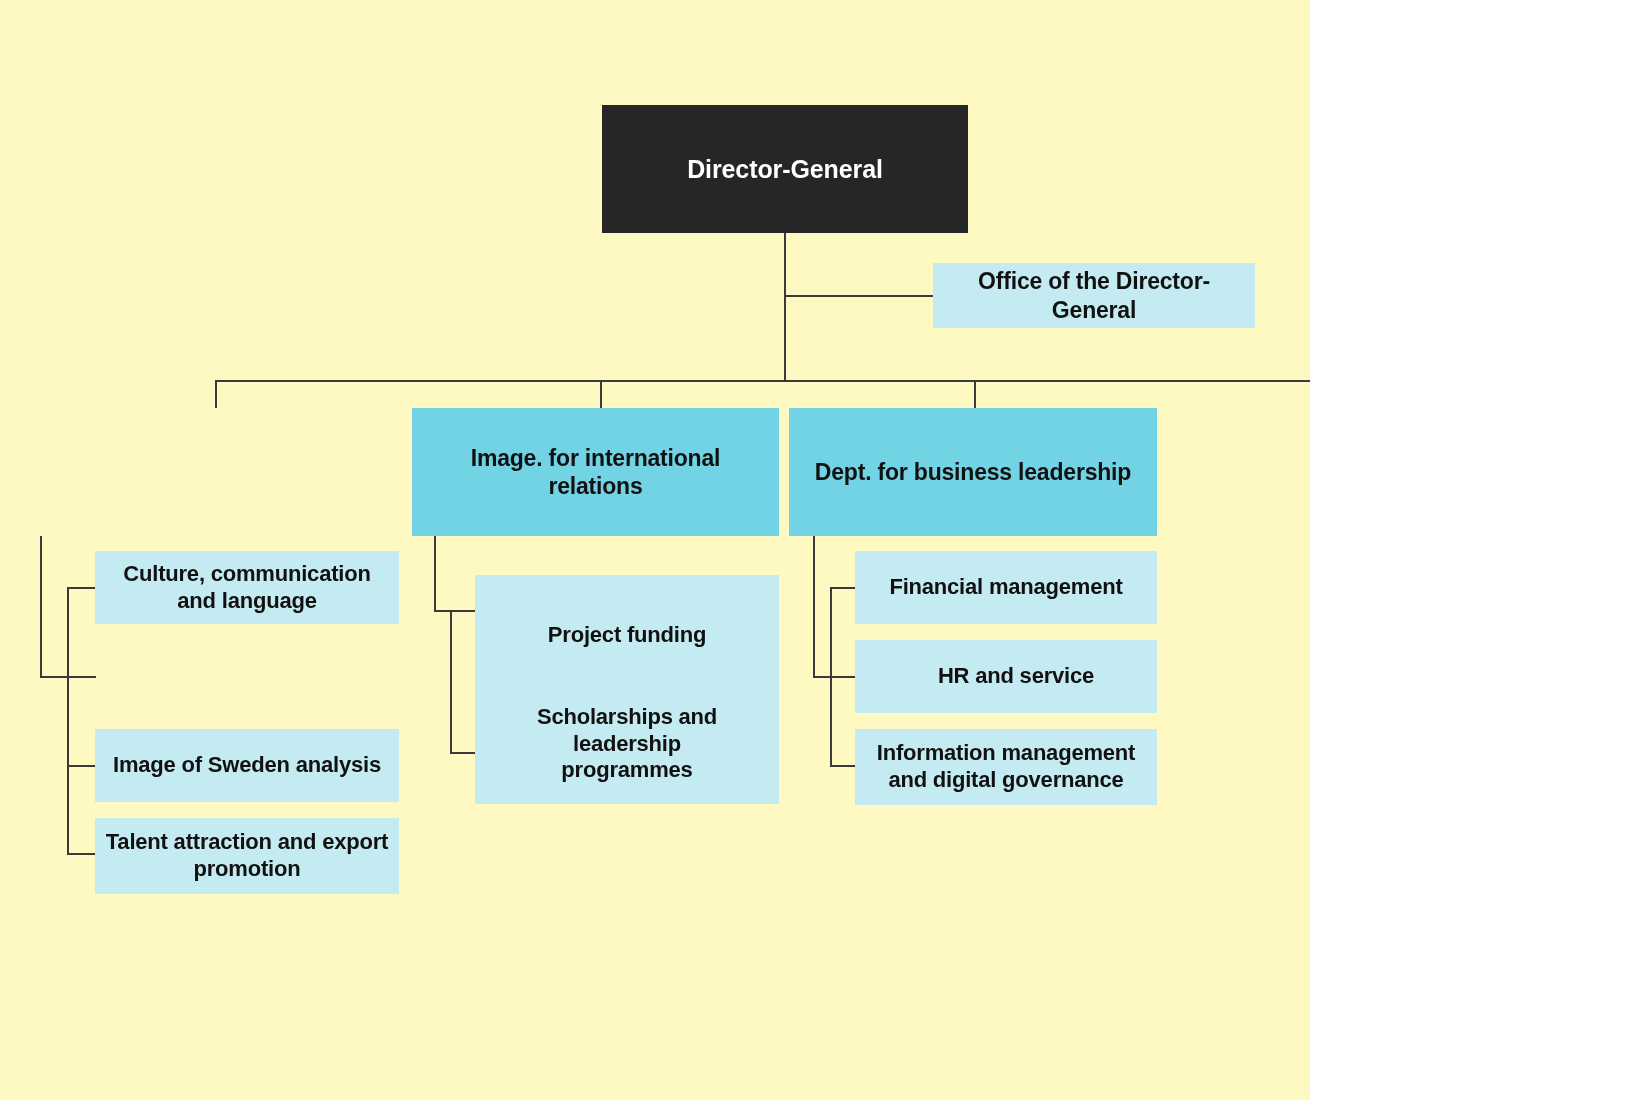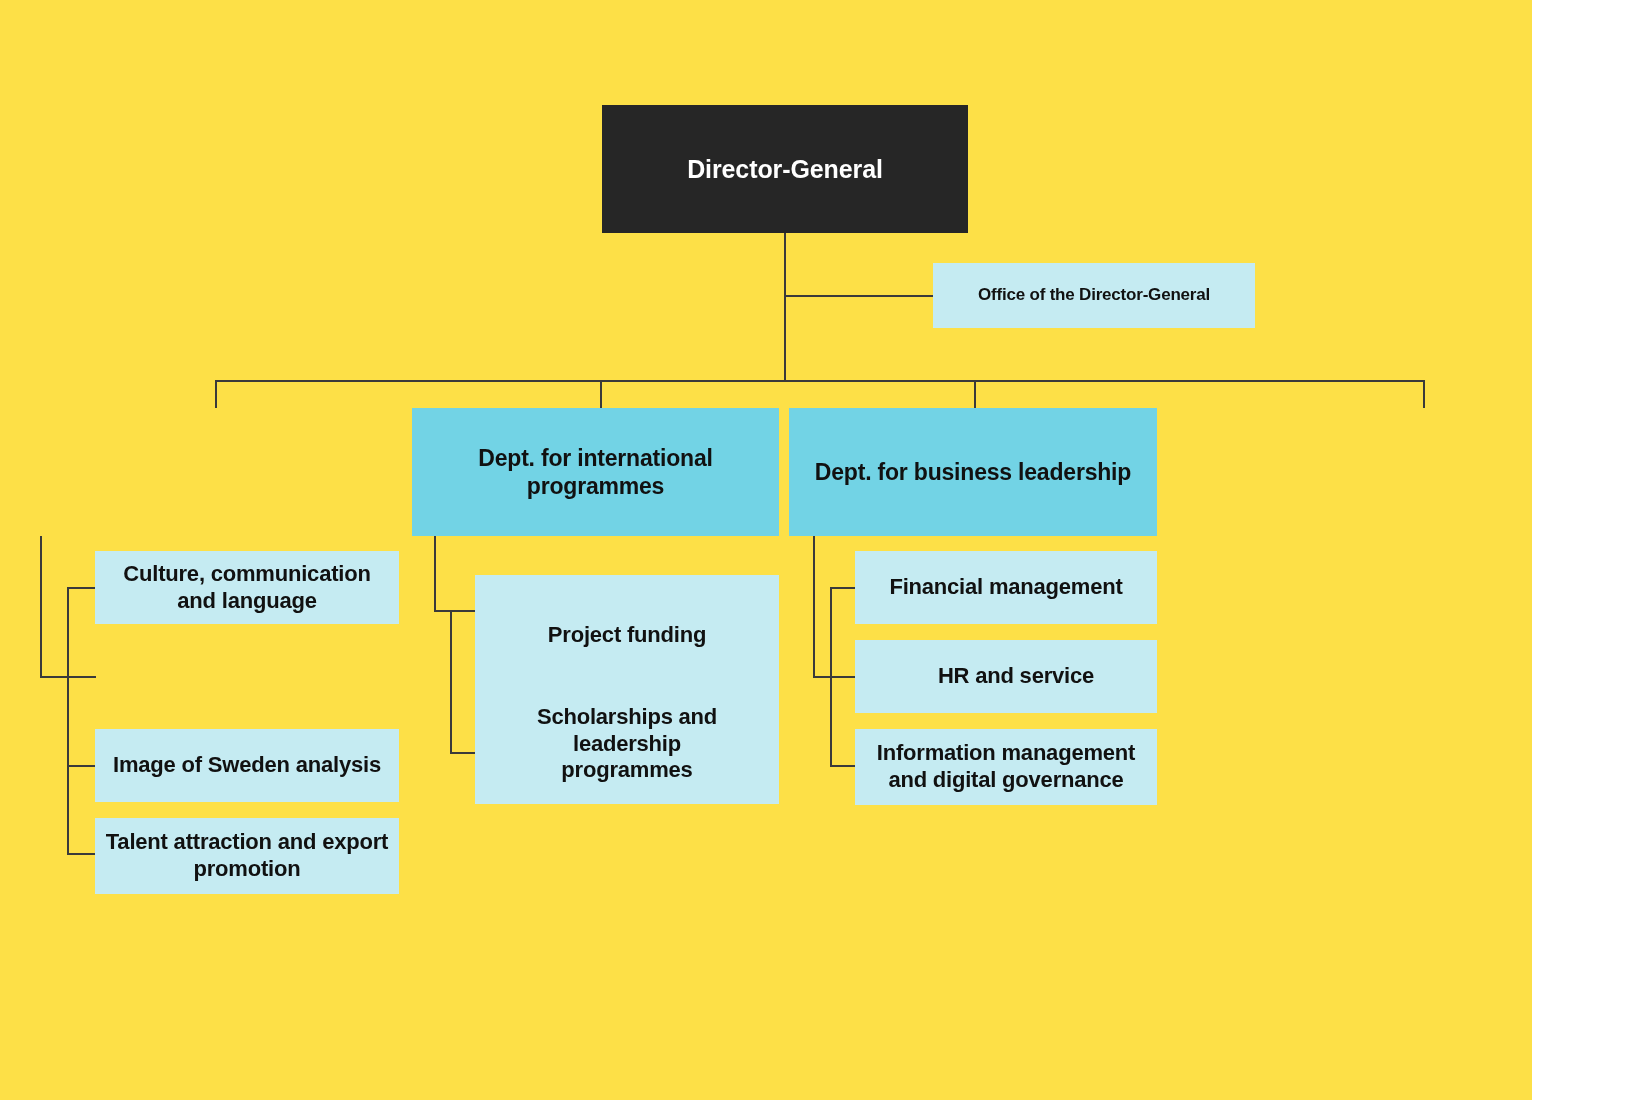--- a/index.html
+++ b/index.html
@@ -6,23 +6,23 @@
     margin: 0;
     padding: 0;
     background: #ffffff;
   }
   body {
     font-family: "Liberation Sans", sans-serif;
     -webkit-font-smoothing: antialiased;
   }
   #chart-root {
     position: relative;
-    width: 1532px;
+    width: 1310px;
     height: 1100px;
-    background: #fde047;
+    background: #fef9c3;
     overflow: hidden;
   }
 
   
   .node {
     position: absolute;
     display: flex;
     align-items: center;
     justify-content: center;
     text-align: center;
@@ -40,21 +40,21 @@
   }
   .node.level1 {
     background: #72d3e5;
     color: #111111;
     font-size: 23px;
     letter-spacing: -0.2px;
   }
   .node.office {
     background: #c5ebf2;
     color: #111111;
-    font-size: 17px;
+    font-size: 23px;
     letter-spacing: -0.2px;
   }
   .node.level2 {
     background: #c5ebf2;
     color: #111111;
     font-size: 22px;
     letter-spacing: -0.2px;
   }
 
   
@@ -113,21 +113,21 @@
 
   <div class="node level2" style="left:95px; top:551px; width:304px; height:73px;">Culture, communication
 and language</div>
 
 
   <div class="node level2" style="left:95px; top:729px; width:304px; height:73px;">Image of Sweden analysis</div>
 
   <div class="node level2" style="left:95px; top:818px; width:304px; height:76px;">Talent attraction and export
 promotion</div>
 
-  <div class="node level1" style="left:412px; top:408px; width:367px; height:128px;">Dept. for international programmes</div>
+  <div class="node level1" style="left:412px; top:408px; width:367px; height:128px;">Image. for international relations</div>
 
   <div class="node level2" style="left:475px; top:551px; width:304px; height:120px;margin-top:24px;">Project funding</div>
 
   <div class="node level2" style="left:475px; top:684px; width:304px; height:120px;text-align:center;">Scholarships and leadership
 programmes</div>
 
   <div class="node level1" style="left:789px; top:408px; width:368px; height:128px;">Dept. for business leadership</div>
 
   <div class="node level2" style="left:855px; top:551px; width:302px; height:73px;">Financial management</div>
 

